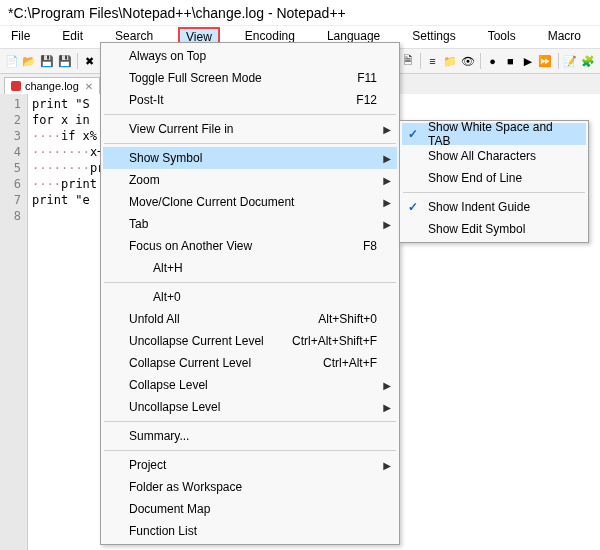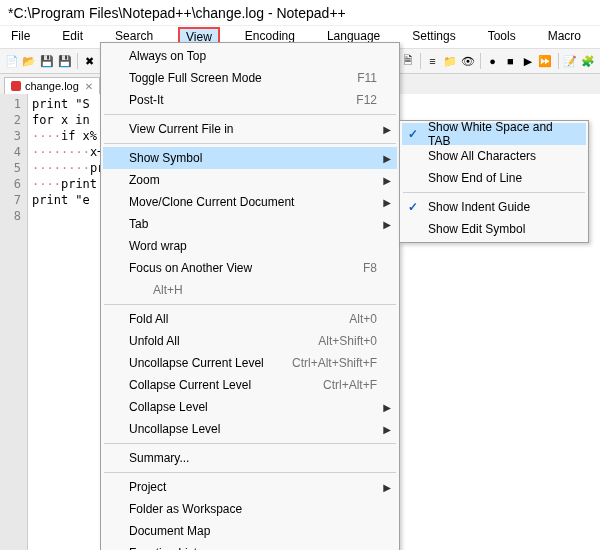--- a/index.html
+++ b/index.html
@@ -17,21 +17,21 @@
   .tab .dot { width:10px; height:10px; background:#d33; border-radius:2px; display:inline-block;}
   .tab .x { color:#888; font-size:10px; margin-left:2px;}
   .editor { display:flex; background:#fff; height: 460px;}
   .gutter { background:#e8e8e8; color:#808080; text-align:right; padding: 2px 6px 2px 4px; font-family: Consolas, monospace; font-size:12px; line-height:16px; border-right:1px solid #ccc; user-select:none; width:28px;}
   .code { font-family: Consolas, monospace; font-size:12px; line-height:16px; padding:2px 4px; white-space:pre;}
   .code .ws { color:#b88; }
   .menu { position:absolute; background:#f8f8f8; border:1px solid #a0a0a0; box-shadow:2px 2px 4px rgba(0,0,0,.2); padding:2px; font-size:12px; }
   .menu .row { display:flex; align-items:center; height:22px; padding: 0 20px 0 26px; cursor:default; position:relative; min-width:250px;}
   .menu .row.hl { background:#bfe2ff;}
   .menu .row .lbl { flex:1; }
-  .menu .row .acc { color:#737373; margin-left:24px;}
+  .menu .row .acc { color:#000000; margin-left:24px;}
   .menu .row .arrow { position:absolute; right:6px; font-size:10px; color:#333;}
   .menu .row .chk { position:absolute; left:6px; color:#1060c0; font-weight:bold;}
   .menu .msep { height:1px; background:#d0d0d0; margin:3px 1px;}
   #view-menu { top: 42px; left: 100px; width: 300px;}
   #sym-menu { top: 120px; left: 399px; width: 190px;}
   #sym-menu .row { min-width:170px; padding-right:10px;}
 </style>
 </head>
 <body>
 
@@ -144,32 +144,28 @@
     </div>
     <div class="row">
       <span class="lbl">Move/Clone Current Document</span>
       <span class="arrow">▶</span>
     </div>
     <div class="row">
       <span class="lbl">Tab</span>
       <span class="arrow">▶</span>
     </div>
     <div class="row">
-      <span class="lbl">Word wrap</span>
-    </div>
-    <div class="row">
       <span class="lbl">Focus on Another View</span>
       <span class="acc">F8</span>
     </div>
     <div class="row">
       <span class="acc">Alt+H</span>
     </div>
     <div class="msep"></div>
     <div class="row">
-      <span class="lbl">Fold All</span>
       <span class="acc">Alt+0</span>
     </div>
     <div class="row">
       <span class="lbl">Unfold All</span>
       <span class="acc">Alt+Shift+0</span>
     </div>
     <div class="row">
       <span class="lbl">Uncollapse Current Level</span>
       <span class="acc">Ctrl+Alt+Shift+F</span>
     </div>

